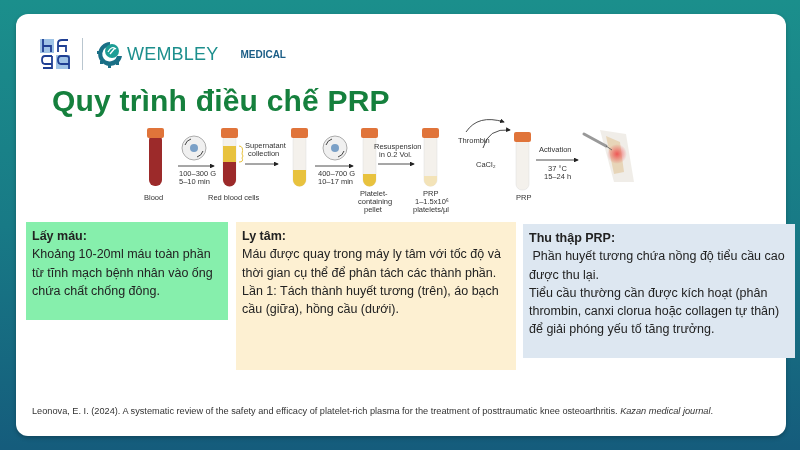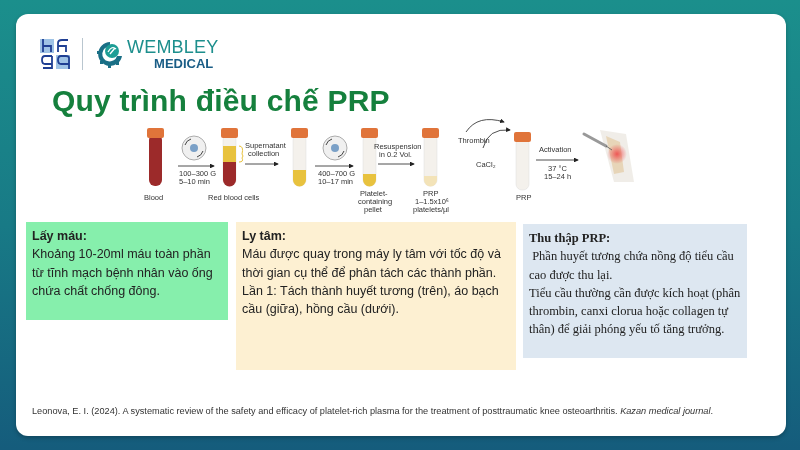--- a/index.html
+++ b/index.html
@@ -11,39 +11,39 @@
   }
   .card {
     position: absolute; left: 16px; top: 14px; width: 770px; height: 422px;
     background: #ffffff; border-radius: 12px;
     box-shadow: 0 2px 4px rgba(0,0,0,0.25);
   }
   .logo-row { position: absolute; left: 38px; top: 36px; height: 36px; display: flex; align-items: center; }
   .logo-tbg { width: 34px; height: 34px; position: relative; }
   .logo-divider { width: 1px; height: 32px; background: #b9c6cf; margin: 0 12px 0 10px; }
   .logo-wembley { display: flex; align-items: center; }
-  .wem-text { display: flex; flex-direction: column; margin-left: 2px; line-height: 1; }
+  .wem-text { display: flex; flex-direction: row; margin-left: 2px; line-height: 1; }
   .wem-main { color: #1d8f8d; font-size: 18px; letter-spacing: 0.2px; }
-  .wem-sub { color: #1a5d86; font-size: 13px; font-weight: bold; align-self: center; margin-left: 22px; margin-top: 1px; }
+  .wem-sub { color: #1a5d86; font-size: 10px; font-weight: bold; align-self: center; margin-left: 22px; margin-top: 1px; }
   .title {
     position: absolute; left: 52px; top: 84px;
     font-size: 30px; font-weight: bold; color: #15803d; letter-spacing: 0.2px;
   }
   .diagram { position: absolute; left: 138px; top: 112px; width: 520px; height: 108px; }
   .diagram svg { width: 100%; height: 100%; }
   .dtext { font-family: "Liberation Sans", sans-serif; font-size: 7.5px; fill: #333; }
   .box {
     position: absolute; font-size: 12.5px; line-height: 18.3px; color: #222;
     padding: 5px 6px;
   }
   .box .bh { font-weight: bold; display: block; }
   .box p { margin: 0; }
   .box-1 { left: 26px; top: 222px; width: 202px; height: 98px; background: #86efac; }
   .box-2 { left: 236px; top: 222px; width: 280px; height: 148px; background: #fdf0d2; }
-  .box-3 { left: 523px; top: 224px; width: 224px; height: 134px; background: #dde7f1; font-family: Liberation Serif, serif; }
+  .box-3 { left: 523px; top: 224px; width: 272px; height: 134px; background: #dde7f1; }
   .citation {
     position: absolute; left: 32px; top: 405px; width: 730px;
     font-size: 9.2px; line-height: 12px; color: #333;
   }
   .citation i { font-style: italic; }
 </style>
 </head>
 <body>
 
 <div class="card"></div>

